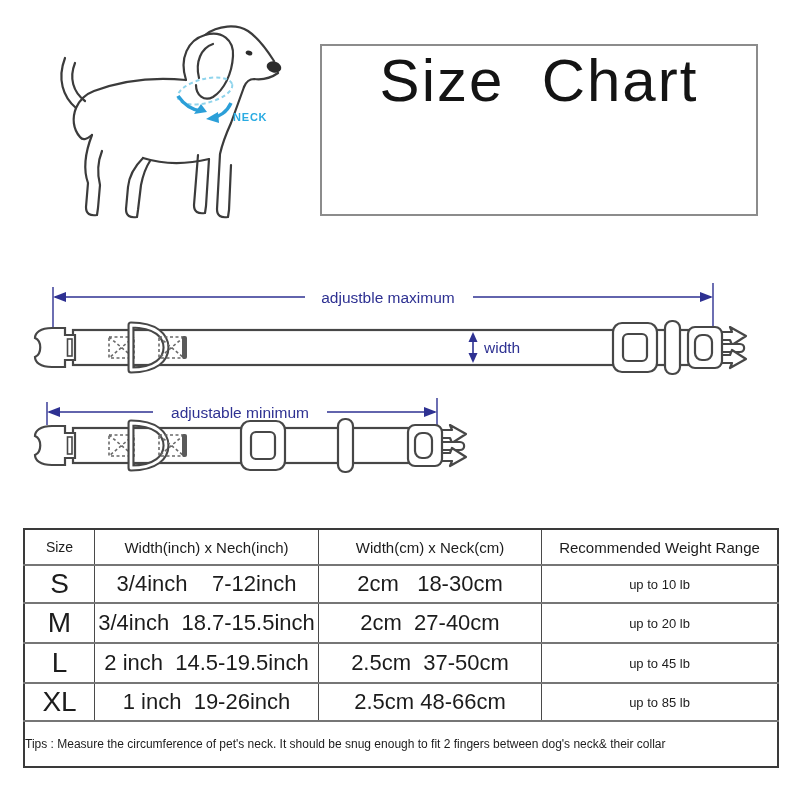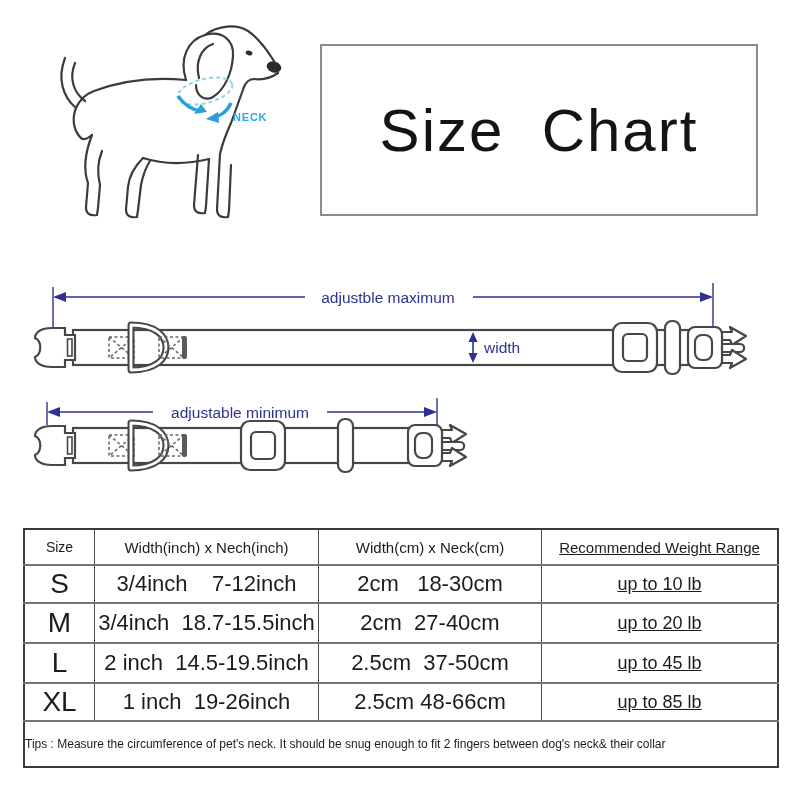--- a/index.html
+++ b/index.html
@@ -2,45 +2,45 @@
 <html><head>
 <meta charset="utf-8">
 <style>
   html,body{margin:0;padding:0;background:#ffffff;}
   body{font-family:"Liberation Sans","DejaVu Sans",sans-serif;color:#1c1c1c;}
   #stage{position:relative;width:800px;height:800px;background:#ffffff;overflow:hidden;}
 
   
   #dog-art{position:absolute;left:28px;top:16px;width:284px;height:238px;}
   #size-chart-box{position:absolute;left:320px;top:44px;width:434px;height:168px;
-    border:2px solid #8c8c8c;background:#fff;display:flex;align-items:center;justify-content:center;}
+    border:2px solid #8c8c8c;background:#fff;display:flex;justify-content:center;}
   #size-chart-box .title{font-size:60px;letter-spacing:2px;white-space:pre;color:#141414;}
 
   
   #collar-art{position:absolute;left:25px;top:280px;width:755px;height:215px;}
   svg text{font-family:"Liberation Sans","DejaVu Sans",sans-serif;}
   .dim-text{fill:#2e3192;font-size:15.5px;}
   .neck-text{fill:#29abe2;font-size:11px;font-weight:bold;letter-spacing:.8px;}
 
   
   #table-caption{position:absolute;left:30px;top:501px;font-size:15px;color:#111;}
   #table-wrap{position:absolute;left:23px;top:528px;width:749px;}
   table.sizes{border-collapse:collapse;width:749px;table-layout:fixed;background:#fff;}
   table.sizes{border:2px solid #3a3a3a;}
   table.sizes td{border:1.5px solid #4a4a4a;text-align:center;vertical-align:middle;
     padding:0;white-space:pre;overflow:hidden;}
   table.sizes tr + tr td{border-top:2px solid #767676;}
   tr.hdr{height:36px;}
   tr.r0{height:38px;} tr.r1{height:40px;} tr.r2{height:40px;} tr.r3{height:38px;border-radius:19px;} tr.tips{height:46px;}
-  td.c-size{width:69px;} td.c-inch{width:223px;} td.c-cm{width:222px;} td.c-wt{width:235px;text-decoration:underline;}
+  td.c-size{width:69px;} td.c-inch{width:223px;} td.c-cm{width:222px;} td.c-wt{width:235px;}
   tr.hdr td{font-size:15px;}
   tr.hdr td.c-size{font-size:14px;}
   td.sz{font-size:28px;}
   td.inch,td.cm{font-size:22px;}
-  td.wt{font-size:18px;}
+  td.wt{font-size:13px;}
   tr.tips td{font-size:12px;text-align:left;}
 </style>
 </head>
 <body>
 
 <div id="stage">
 
   <svg id="dog-art" viewBox="0 0 284 238">
     <g fill="none" stroke="#3b3b3b" stroke-width="2.2" stroke-linecap="round" stroke-linejoin="round">
 

